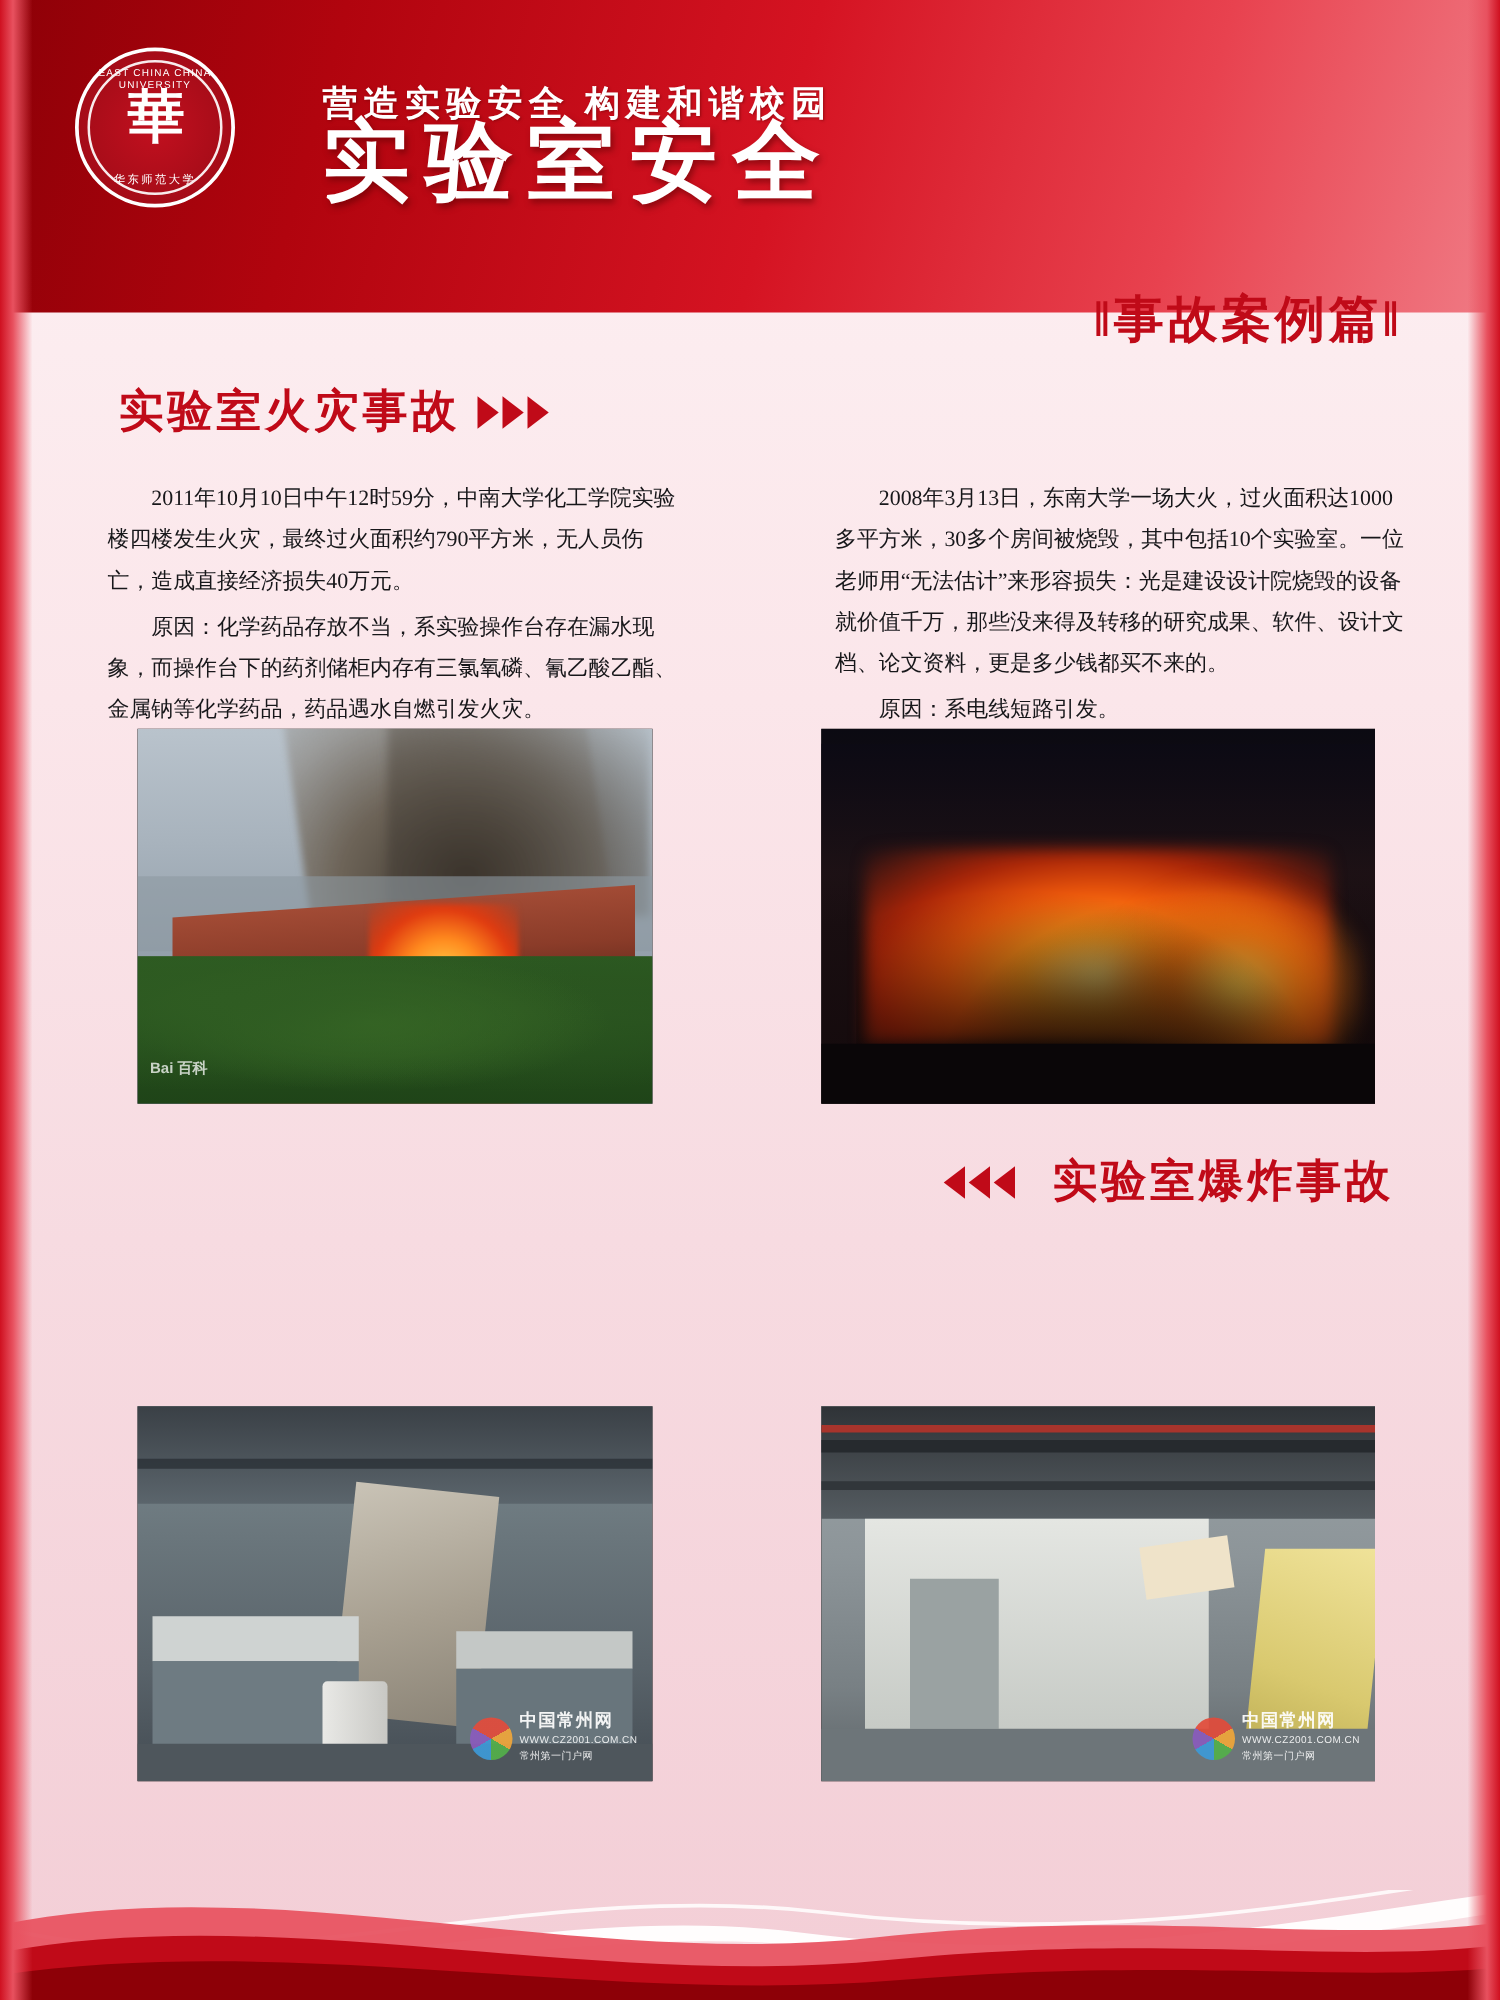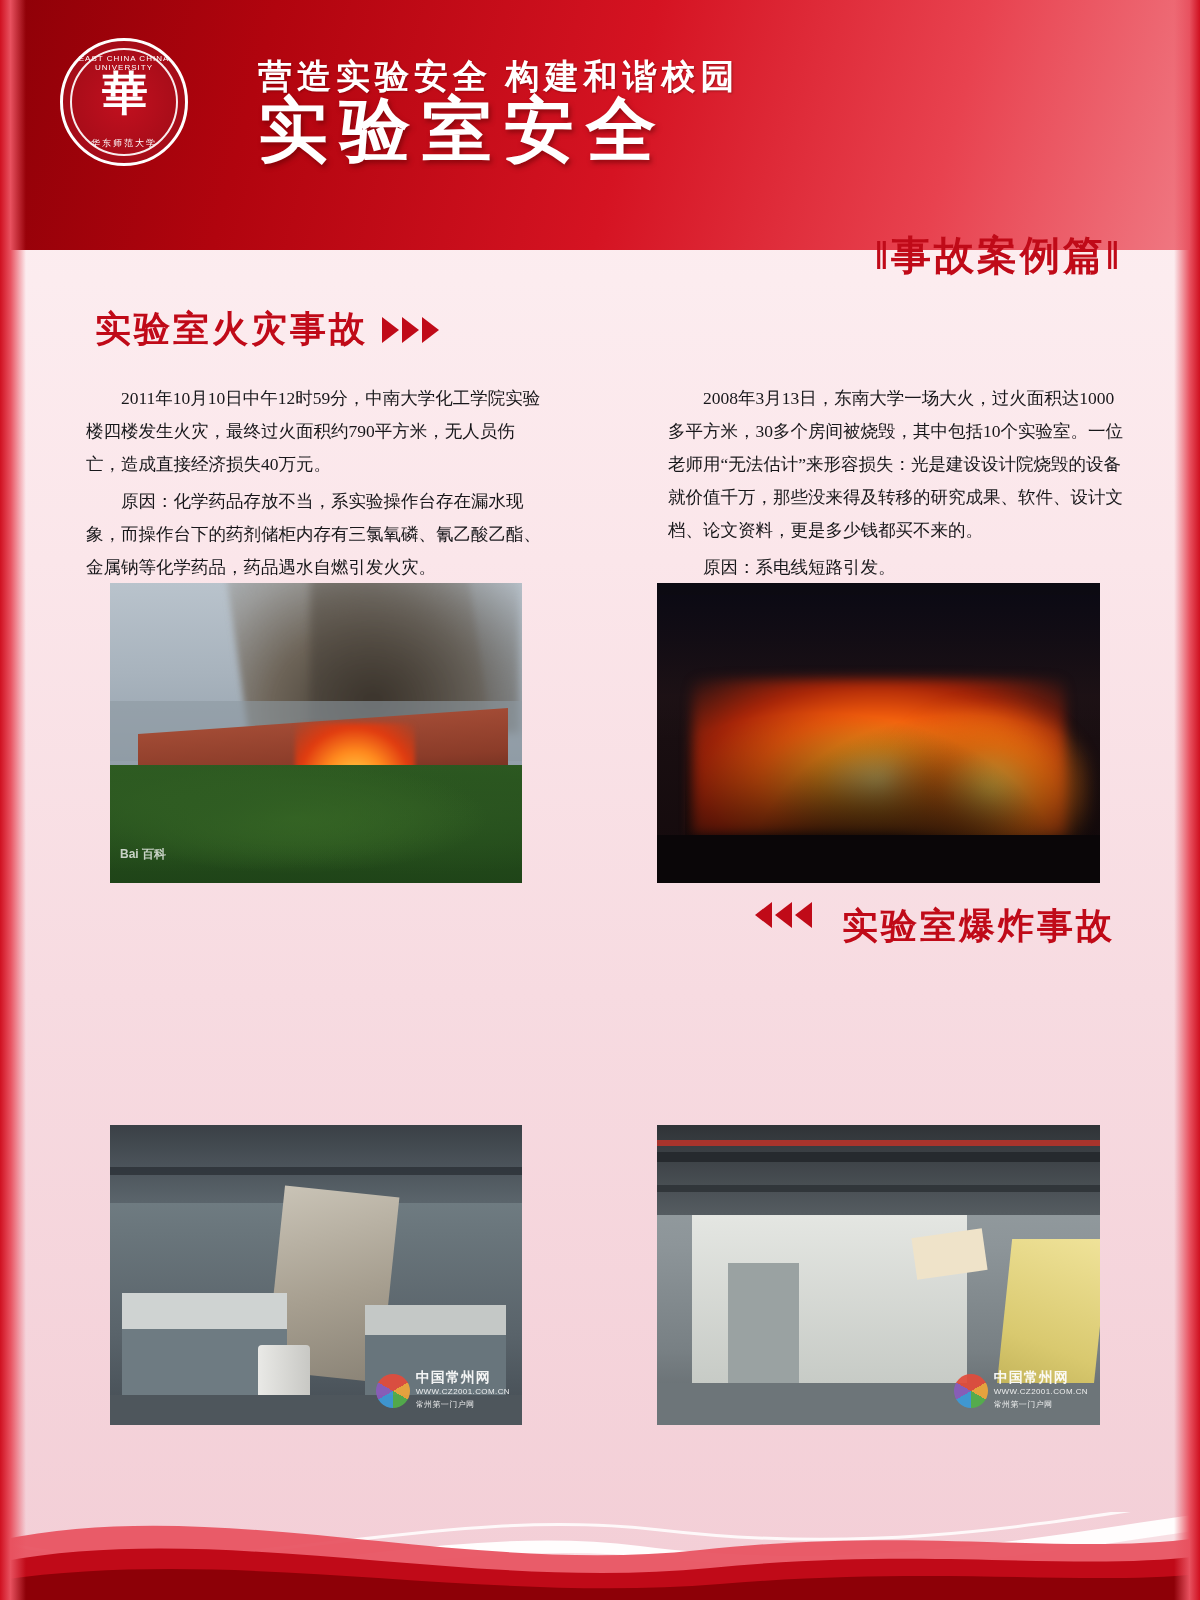--- a/index.html
+++ b/index.html
@@ -54,22 +54,22 @@
     letter-spacing: -2px;
   }
   .logo .en-top, .logo .cn-bottom {
     position: absolute; left: 0; right: 0; text-align: center;
     color: #fff; font-size: 8px; letter-spacing: 1px;
   }
   .logo .en-top { top: 13px; }
   .logo .cn-bottom { bottom: 13px; font-size: 9px; letter-spacing: 2px; }
 
   .header-sub {
-    position: absolute; left: 258px; top: 54px;
-    color: #ffffff; font-size: 34px; letter-spacing: 5px; font-weight: bold;
+    position: absolute; left: 258px; top: 64px;
+    color: #ffffff; font-size: 28px; letter-spacing: 5px; font-weight: bold;
     font-family: "Liberation Serif", "DejaVu Serif", serif;
     text-shadow: 1px 1px 2px rgba(90,0,0,0.45);
     z-index: 5;
   }
   .header-title {
     position: absolute; left: 258px; top: 92px;
     color: #ffffff; font-size: 70px; line-height: 78px; letter-spacing: 12px;
     font-weight: bold;
     font-family: "Liberation Serif", "DejaVu Serif", serif;
     text-shadow: 2px 3px 5px rgba(80,0,0,0.5);
@@ -91,22 +91,22 @@
   .fire-heading .txt,
   .blast-heading .txt {
     color: #c00a18; font-size: 36px; font-weight: bold; letter-spacing: 3px;
     font-family: "Liberation Serif", "DejaVu Serif", serif;
   }
   .arrows { display: flex; gap: 3px; align-items: center; }
   .tri-r { width: 0; height: 0; border-top: 13px solid transparent; border-bottom: 13px solid transparent; border-left: 17px solid #c00a18; }
   .tri-l { width: 0; height: 0; border-top: 13px solid transparent; border-bottom: 13px solid transparent; border-right: 17px solid #c00a18; }
 
   .blast-heading {
-    position: absolute; right: 85px; top: 902px;
-    display: flex; align-items: flex-start; gap: 30px; z-index: 5;
+    position: absolute; right: 85px; top: 921px;
+    display: flex; align-items: center; gap: 30px; z-index: 5;
   }
 
   
   .col-left, .col-right {
     position: absolute; top: 382px;
     font-size: 17.5px; line-height: 33px; color: #17171a;
     font-family: "Liberation Serif", "DejaVu Serif", serif;
     z-index: 5;
   }
   .col-left  { left: 86px;  width: 455px; }

